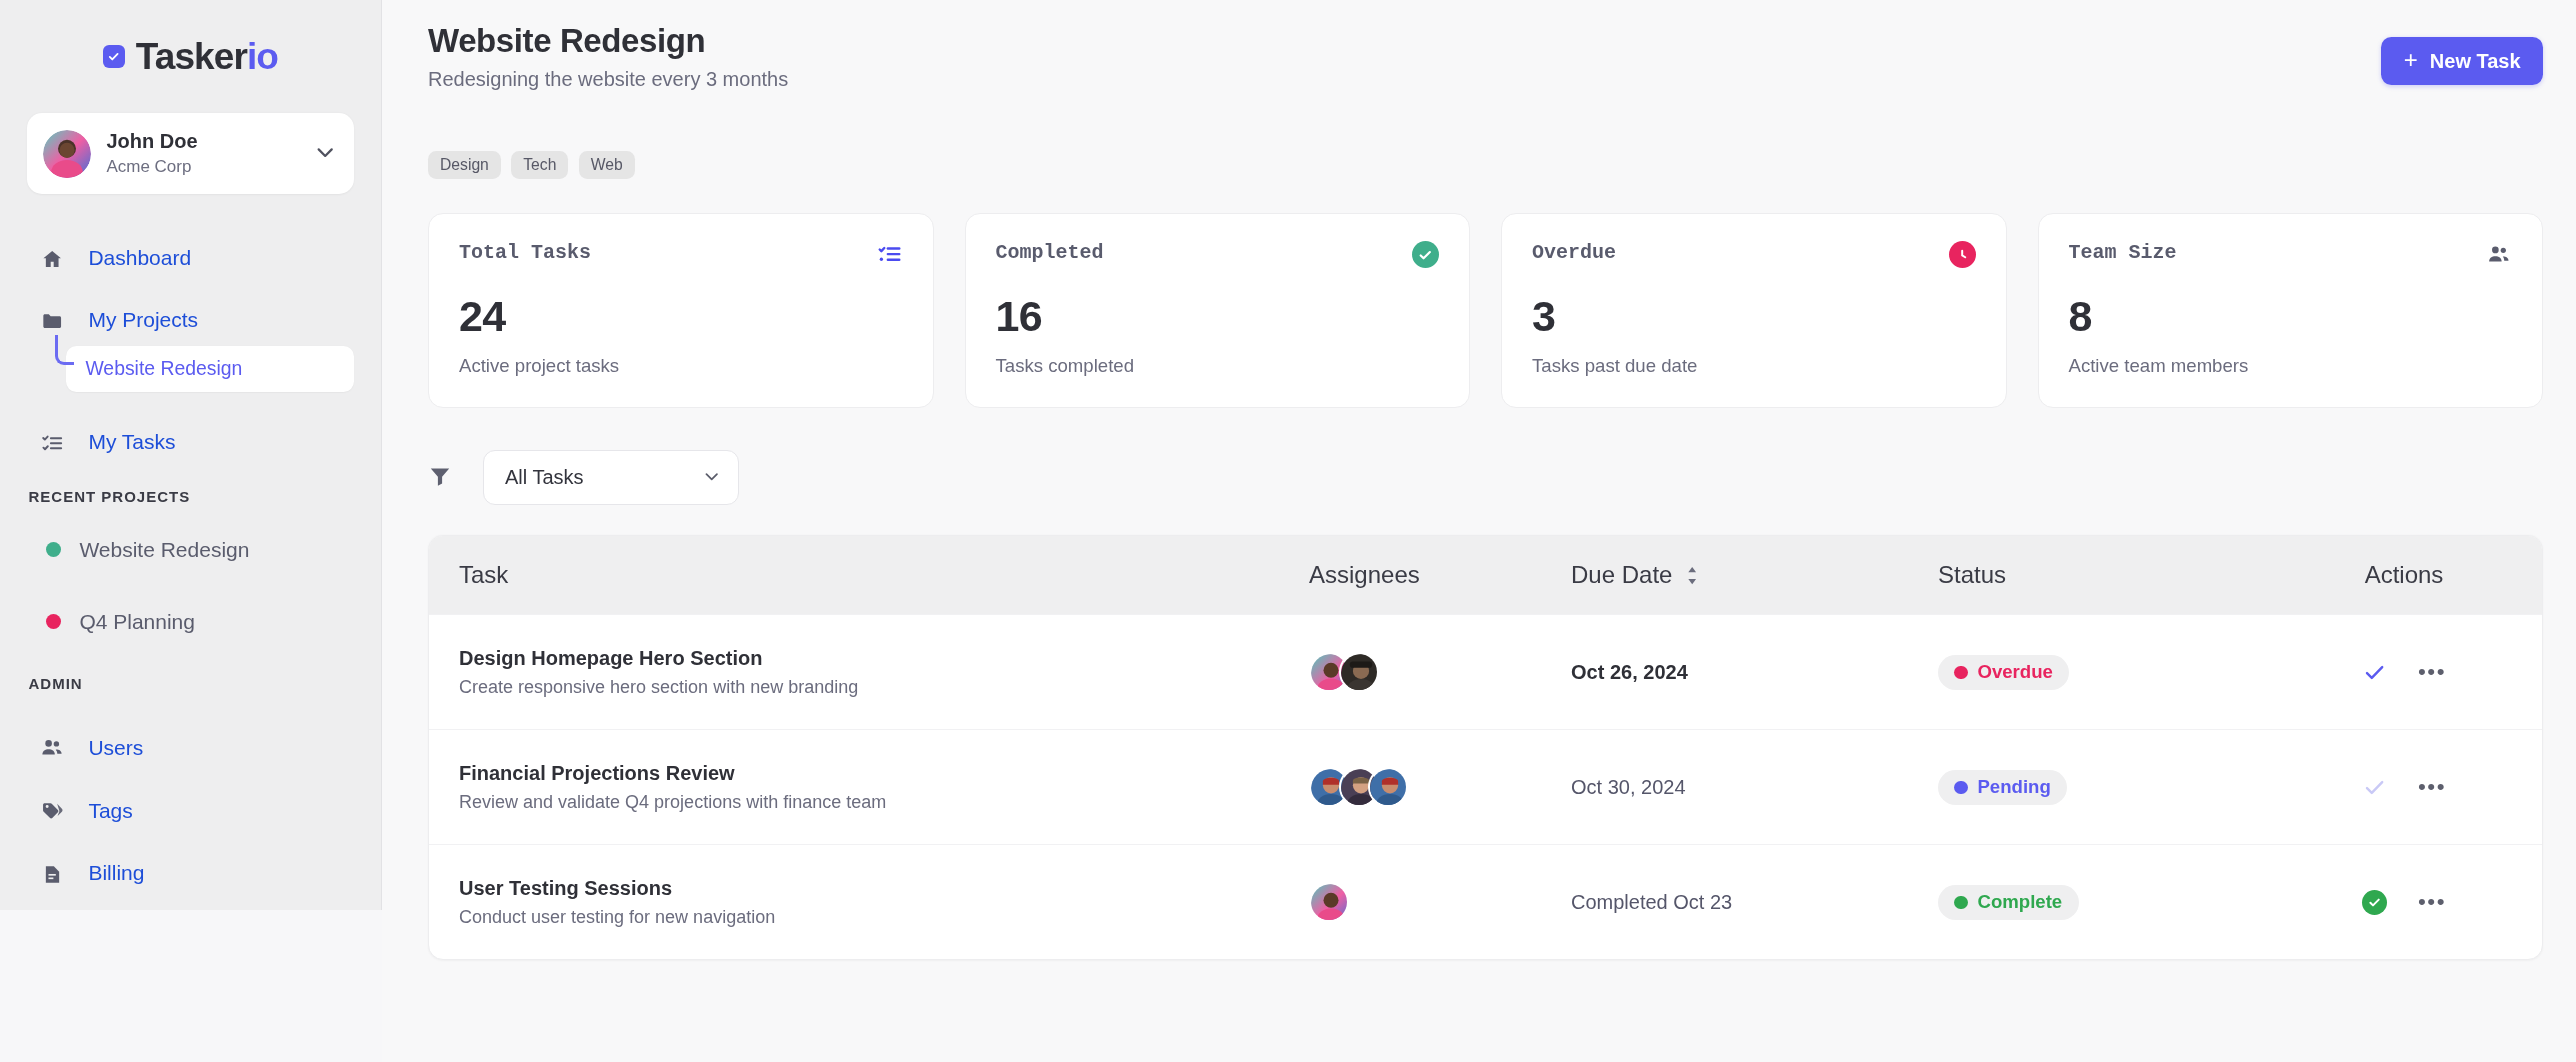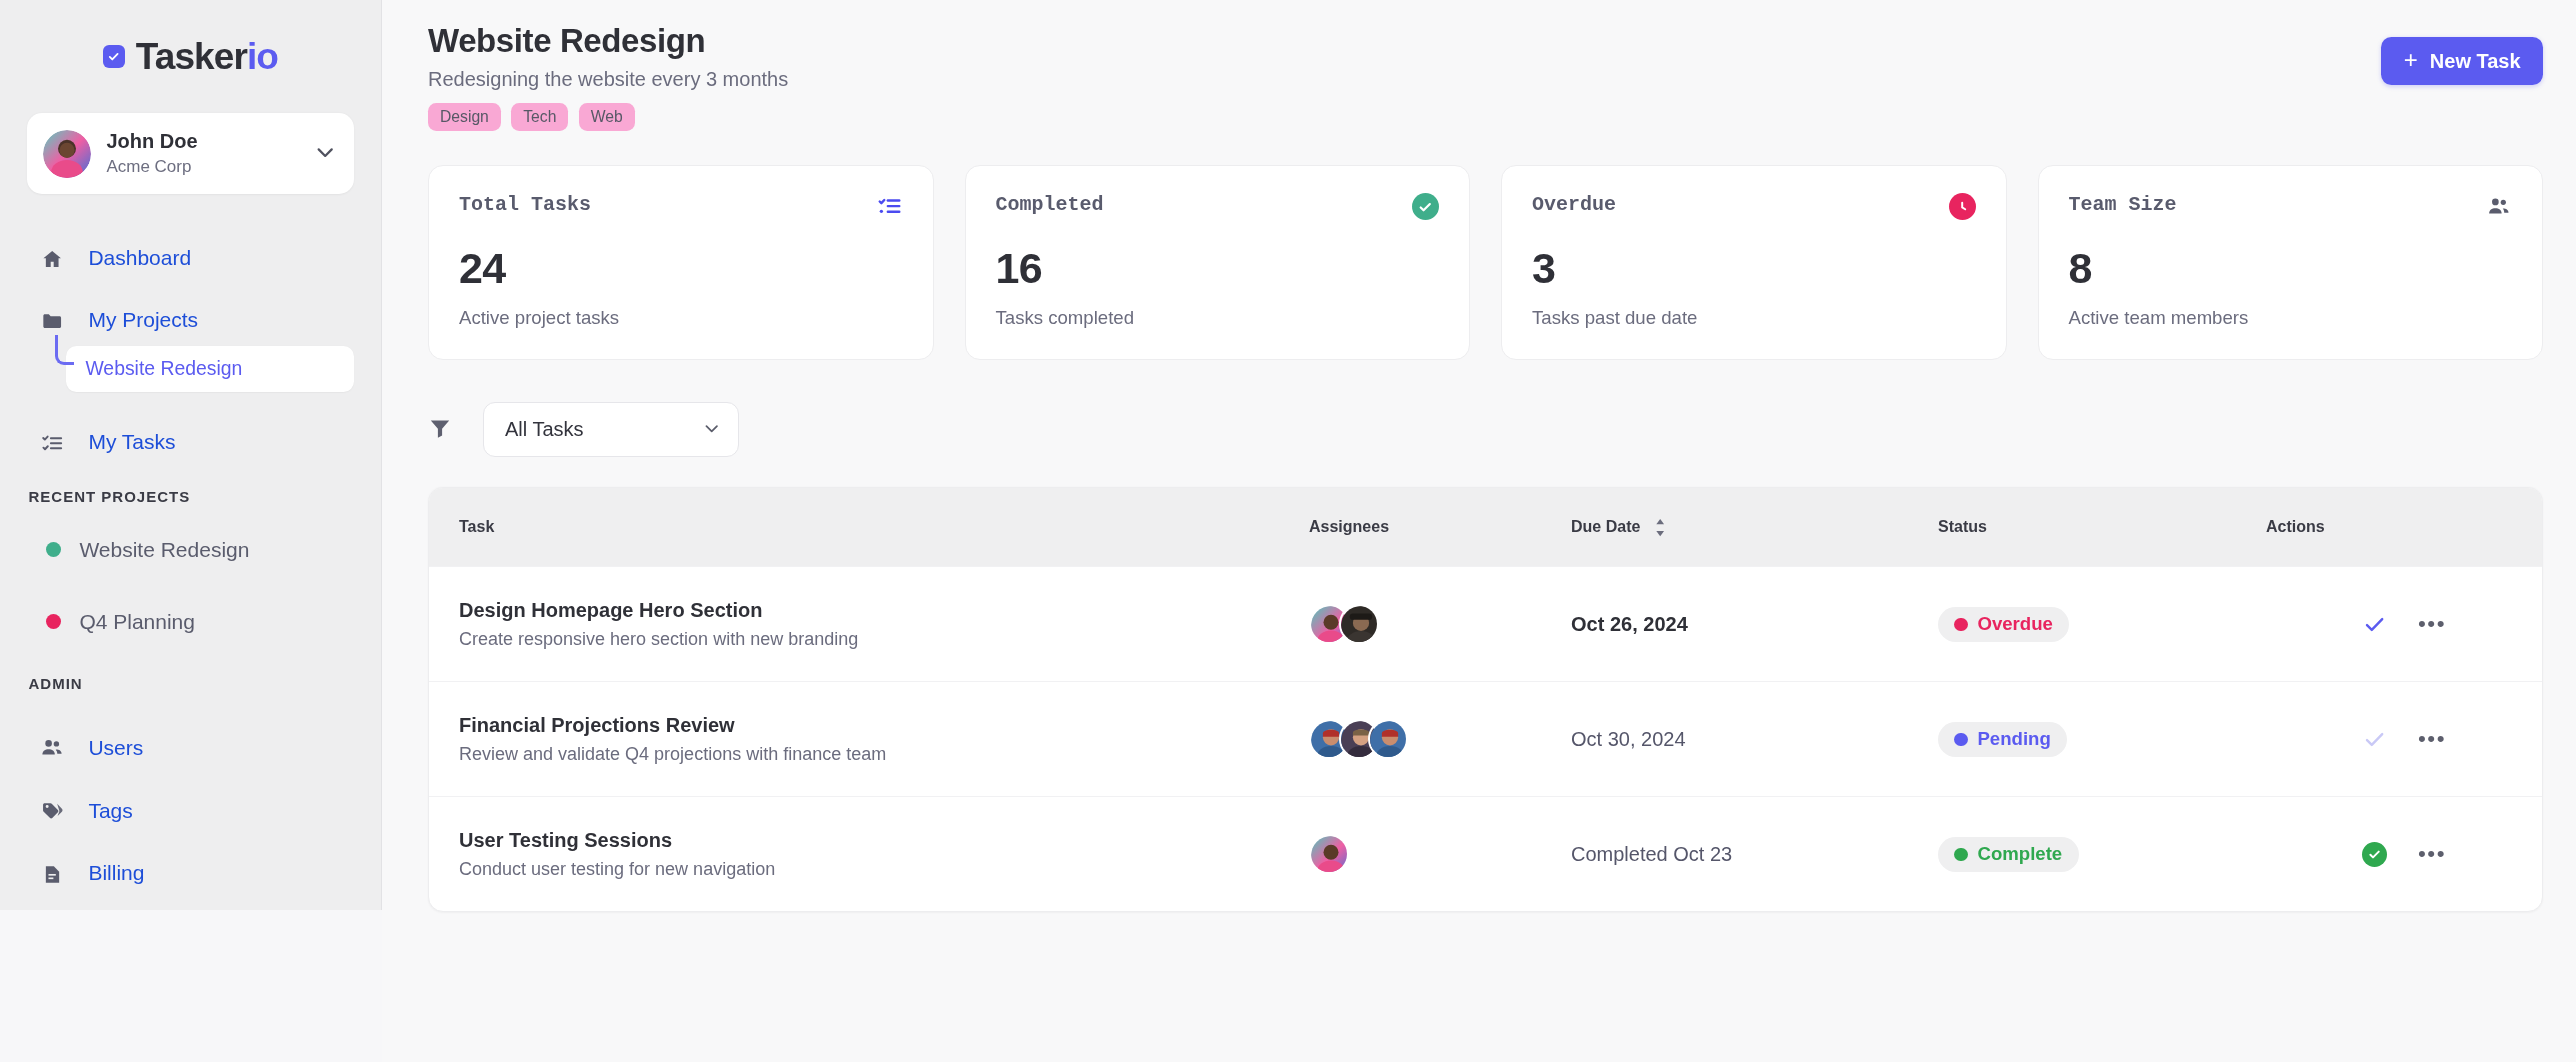--- a/index.html
+++ b/index.html
@@ -79,21 +79,21 @@
   .dot { width: 15px; height: 15px; border-radius: 50%; flex: 0 0 15px; margin-left: 6px; }
 
   
   .main { flex: 1 1 auto; height: 1063px; background: #f8f8f9; padding: 0 33px 0 46px; position: relative; }
 
   .topbar { display: flex; align-items: flex-start; padding-top: 22.4px; }
   .title-block { flex: 1 1 auto; }
   .page-title { font-size: 33px; font-weight: 700; color: #2f3037; letter-spacing: -0.4px; line-height: 1.15; }
   .page-sub { font-size: 20px; color: #6b6c7e; margin-top: 7.5px; }
   .tag-row { display: flex; gap: 10.4px; margin-top: 12px; }
-  .tag { background: #f9a8d4; color: #575866; font-size: 15.7px; border-radius: 8.2px; padding: 5.2px 12px; }
+  .tag { background: #e5e5e5; color: #575866; font-size: 15.7px; border-radius: 8.2px; padding: 5.2px 12px; margin-top: 48px; }
   .new-task-btn {
     background: #5b5bf0; color: #ffffff; border: none;
     border-radius: 10.4px; height: 48px; padding: 0 22.4px;
     display: flex; align-items: center; gap: 12px;
     font-size: 20px; font-weight: 700; margin-top: 15px;
     font-family: inherit; cursor: pointer;
     box-shadow: 0 1.5px 4.5px rgba(91,91,240,.25);
   }
   .plus-ic { font-size: 24px; font-weight: 400; line-height: 1; margin-top: -2.2px; }
 
@@ -123,26 +123,26 @@
 
   
   .table-card {
     margin-top: 30px; background: #ffffff;
     border-radius: 15px; overflow: hidden;
     border: 1.5px solid #ededef;
     box-shadow: 0 0.7px 2.2px rgba(16,17,26,.04);
   }
   .trow { display: flex; align-items: center; }
   .thead { background: #efeff0; height: 78px; }
-  .thead .cell { font-size: 16px; font-weight: 700; color: #3a3b45; }
+  .thead .cell { font-size: 24px; font-weight: 400; color: #3a3b45; }
   .c-task    { flex: 0 0 880px; padding-left: 30px; }
   .c-assign  { flex: 0 0 262px; }
   .c-due     { flex: 0 0 367px; }
   .c-status  { flex: 0 0 328px; }
-  .c-actions { flex: 1 1 auto; text-align: left; }
+  .c-actions { flex: 1 1 auto; text-align: center; }
   .tbody-row { height: 115px; border-top: 1.5px solid #f1f1f3; }
   .tbody-row:first-child { border-top: none; }
   .task-name { font-size: 20px; font-weight: 700; color: #2f3037; }
   .task-desc { font-size: 18px; color: #6b6c7e; margin-top: 6.7px; }
   .avatars { display: flex; }
   .avatars .avatar-img { width: 40px; height: 40px; flex: 0 0 40px; border: 2.2px solid #fff; margin-left: -10.4px; }
   .avatars .avatar-img:first-child { margin-left: 0; }
   .due-text { font-size: 20px; color: #2f3037; }
   .due-text.bold { font-weight: 700; }
   .due-text.muted { color: #55566a; }

